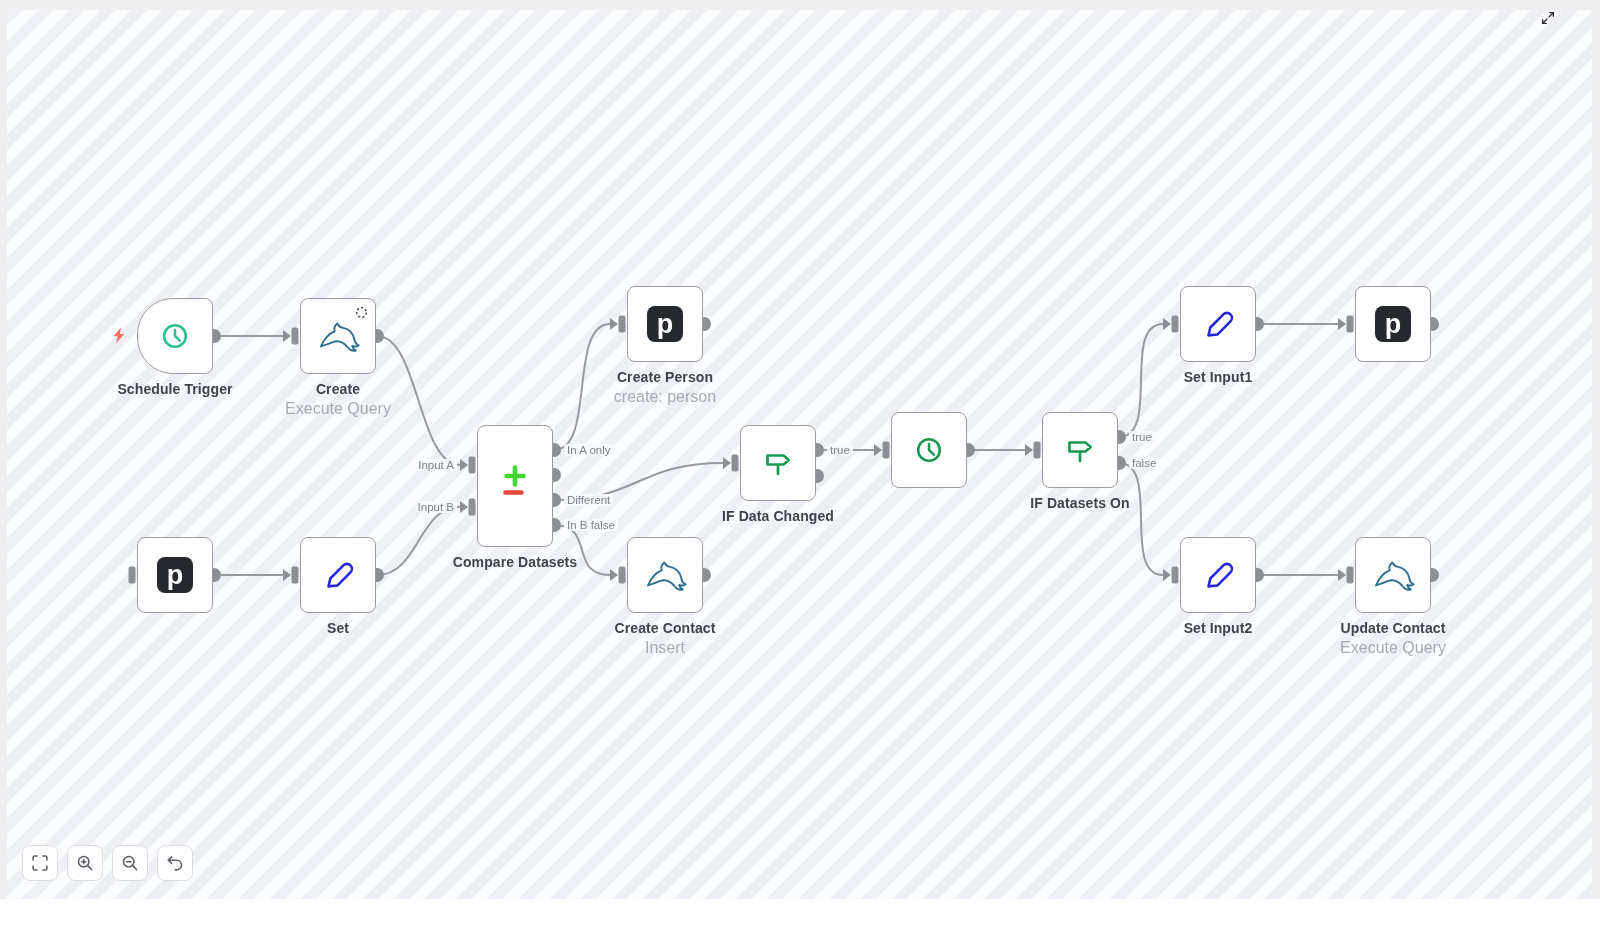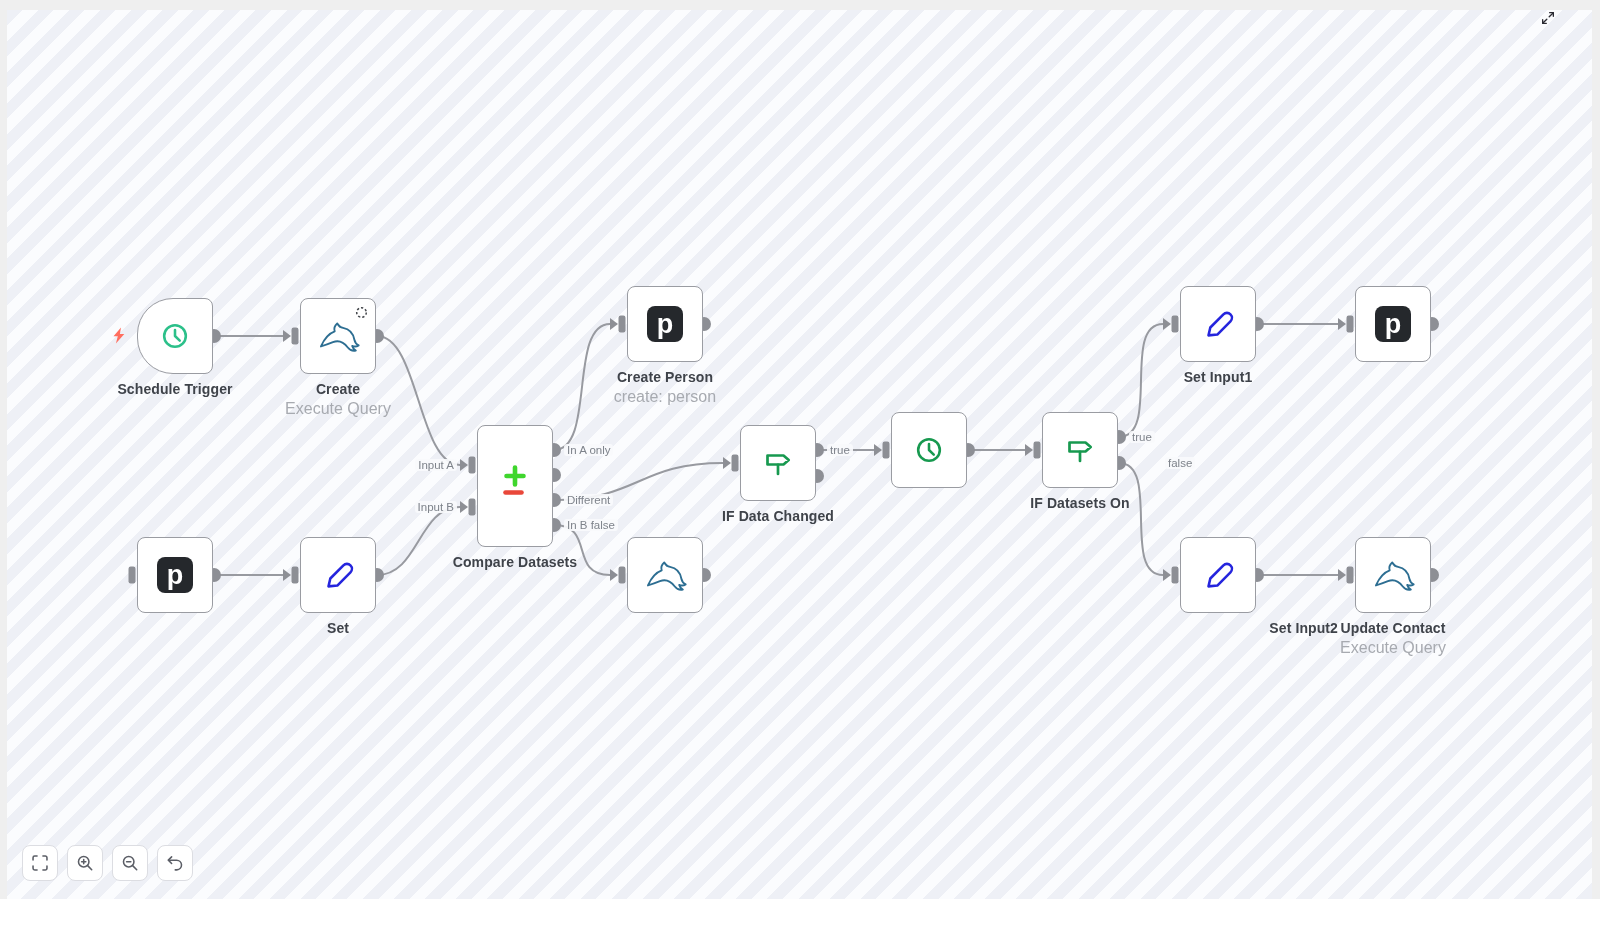--- a/index.html
+++ b/index.html
@@ -187,20 +187,24 @@
       <div class="node-caption" style="left: 545px; top: 369px;">
         <div class="node-label">Create Person</div>
         <div class="node-sublabel">create: person</div>
       </div>
       <div class="node" style="left: 627px; top: 537px; width: 76px; height: 76px;">
         <svg width="44" height="44" viewBox="0 0 40 40">
     <path d="M4.5 29.5 C7.5 22.5 11.5 17.8 17 15.8 C16.2 13.2 16.9 10.6 19.3 8.6 C20.5 10.8 22.3 12.2 24.6 12.6 C30.2 13.6 33.8 17.6 34.9 23.4 C35.4 25.9 36.7 27.6 38.8 28.6 C36.9 29.8 34.9 29.9 32.9 29 C33.4 30.8 34.5 32.2 36.2 33.2 C33.2 33.8 30.7 32.8 28.9 30.4 C24.9 25.2 20.4 23.6 15.4 25.6 C11.4 27.2 7.8 28.5 4.5 29.5 Z" fill="none" stroke="#2d6e92" stroke-width="1.7" stroke-linejoin="round"></path>
     <circle cx="21.6" cy="11.3" r="0.9" fill="#2d6e92"></circle>
         </svg>
       </div>
+      <div class="node-caption" style="left: 545px; top: 620px;">
+        <div class="node-label">Create Contact</div>
+        <div class="node-sublabel">Insert</div>
+      </div>
       <div class="node" style="left: 740px; top: 425px; width: 76px; height: 76px;">
         <svg width="40" height="40" viewBox="0 0 40 40">
     <g fill="none" stroke="#17994f" stroke-width="2.7" stroke-linecap="round" stroke-linejoin="round">
       <path d="M9.5 12.5h16l5.2 4.5-5.2 4.5h-16z"></path>
             <path d="M20 21.8V31"></path>
           </g>
         </svg>
       </div>
       <div class="node-caption" style="left: 658px; top: 508px; text-align: center;">
         <div class="node-label">IF Data Changed</div>
@@ -219,41 +223,41 @@
     <g fill="none" stroke="#17994f" stroke-width="2.7" stroke-linecap="round" stroke-linejoin="round">
       <path d="M9.5 12.5h16l5.2 4.5-5.2 4.5h-16z"></path>
             <path d="M20 21.8V31"></path>
           </g>
         </svg>
       </div>
       <div class="node-caption" style="left: 960px; top: 495px;">
         <div class="node-label">IF Datasets On</div>
       </div>
       <div class="port-label out" style="left: 1129px; top: 437px;">true</div>
-      <div class="port-label out" style="left: 1129px; top: 463px; margin-left: 36px;">false</div>
+      <div class="port-label out" style="left: 1129px; top: 463px;">false</div>
       <div class="node" style="left: 1180px; top: 286px; width: 76px; height: 76px;">
         <svg width="38" height="38" viewBox="0 0 40 40">
     <path d="M10 32l1.9-8.3 13.8-13.9a5.2 5.2 0 0 1 7.4 7.4l-13.8 13.9L10 32z" fill="none" stroke="#2525dd" stroke-width="2.7" stroke-linejoin="round" stroke-linecap="round"></path>
         </svg>
       </div>
       <div class="node-caption" style="left: 1098px; top: 369px;">
         <div class="node-label">Set Input1</div>
       </div>
       <div class="node" style="left: 1355px; top: 286px; width: 76px; height: 76px;">
         <svg width="40" height="40" viewBox="0 0 40 40">
     <rect x="2" y="2" width="36" height="36" rx="8" fill="#25282c"></rect>
     <text x="20" y="29" text-anchor="middle" font-family="Liberation Sans, sans-serif" font-size="27" font-weight="700" fill="#ffffff">p</text>
         </svg>
       </div>
       <div class="node" style="left: 1180px; top: 537px; width: 76px; height: 76px;">
         <svg width="38" height="38" viewBox="0 0 40 40">
     <path d="M10 32l1.9-8.3 13.8-13.9a5.2 5.2 0 0 1 7.4 7.4l-13.8 13.9L10 32z" fill="none" stroke="#2525dd" stroke-width="2.7" stroke-linejoin="round" stroke-linecap="round"></path>
         </svg>
       </div>
-      <div class="node-caption" style="left: 1098px; top: 620px; text-align: right;">
+      <div class="node-caption" style="left: 1098px; top: 620px;">
         <div class="node-label">Set Input2</div>
       </div>
       <div class="node" style="left: 1355px; top: 537px; width: 76px; height: 76px;">
         <svg width="44" height="44" viewBox="0 0 40 40">
     <path d="M4.5 29.5 C7.5 22.5 11.5 17.8 17 15.8 C16.2 13.2 16.9 10.6 19.3 8.6 C20.5 10.8 22.3 12.2 24.6 12.6 C30.2 13.6 33.8 17.6 34.9 23.4 C35.4 25.9 36.7 27.6 38.8 28.6 C36.9 29.8 34.9 29.9 32.9 29 C33.4 30.8 34.5 32.2 36.2 33.2 C33.2 33.8 30.7 32.8 28.9 30.4 C24.9 25.2 20.4 23.6 15.4 25.6 C11.4 27.2 7.8 28.5 4.5 29.5 Z" fill="none" stroke="#2d6e92" stroke-width="1.7" stroke-linejoin="round"></path>
     <circle cx="21.6" cy="11.3" r="0.9" fill="#2d6e92"></circle>
         </svg>
       </div>
       <div class="node-caption" style="left: 1273px; top: 620px;">
         <div class="node-label">Update Contact</div>

